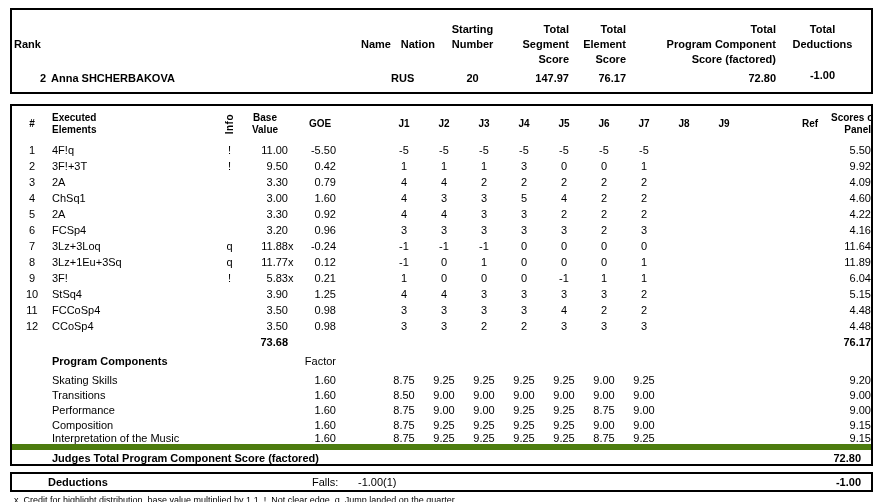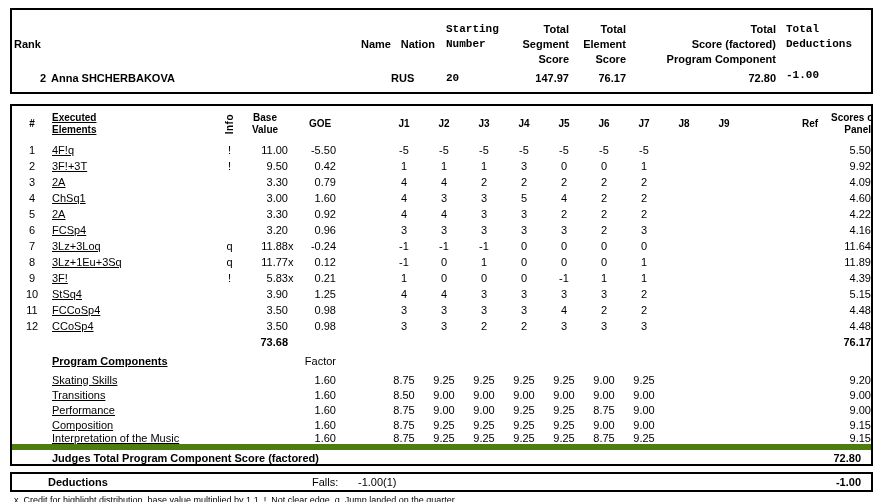--- a/index.html
+++ b/index.html
@@ -10,40 +10,40 @@
   
   .box { position:absolute; border:2px solid #000; background:#fff; }
   .box-summary { left:10px; top:8px; width:863px; height:86px; padding-top:12px; }
   .sum-grid { display:grid; grid-template-columns:34px 345px 55px 65px 68px 58px 149px 85px; }
   .sum-grid .ln { height:15px; line-height:15px; font-size:11px; font-weight:bold; white-space:nowrap; }
   .hc-rank { text-align:left; padding-left:2px; }
   .hc-name { text-align:right; padding-left:1px; }
   .hc-nation { text-align:right; padding-right:11px; }
   .hc-r10 { text-align:right; padding-right:10px; }
   .hc-r11 { text-align:right; padding-right:11px; }
-  .hc-r12 { text-align:left; padding-right:12px;font-family:Liberation Mono, monospace; }
+  .hc-r12 { text-align:center; padding-right:12px; }
   .sum-vals { margin-top:4px; }
   .sum-vals .v { height:15px; line-height:15px; font-size:11px; font-weight:bold; white-space:nowrap; }
   .v-rank { text-align:right; }
   .v-name { text-align:left; padding-left:5px; }
   .v-nation { text-align:left; padding-left:0; }
   .raised { position:relative; top:-3px; }
 
   
   .box-main { left:10px; top:104px; width:863px; height:362px; overflow:hidden; }
   table.protocol { table-layout:fixed; width:859px; border-collapse:collapse; }
   table.protocol td { padding:0; font-size:11px; vertical-align:middle; overflow:visible; white-space:nowrap; }
   tr.hdr { height:36px; }
   tr.hdr td { font-size:10px; font-weight:bold; line-height:12px; }
   tr.erow { height:16px; }
   tr.trow { height:16px; }
   tr.ctitle { height:22px;margin-left:10px; }
   tr.crow { height:15px; }
   tr.jtrow { height:18px; }
-  td.l { text-align:left;text-decoration:underline; }
+  td.l { text-align:left; }
   td.c { text-align:center; }
   td.r { text-align:right; }
   td.xc { text-align:left; padding-left:4px; }
   td.pr { padding-right:10px; }
   .b { font-weight:bold; }
   .vert { writing-mode:vertical-rl; transform:rotate(180deg); margin:0 auto; font-size:10px; font-weight:bold; letter-spacing:0.5px; }
   td.panel-h { text-align:right; padding-right:4px; }
   td.jt { border-top:6px solid #4d7c0f; }
   .jt-flex { display:flex; justify-content:space-between; align-items:center; padding-left:40px; padding-right:10px; font-size:11px; }
 
@@ -90,22 +90,22 @@
         <div class="ln">Segment</div>
         <div class="ln">Score</div>
       </div>
       <div class="hc-r11">
         <div class="ln">Total</div>
         <div class="ln">Element</div>
         <div class="ln">Score</div>
       </div>
       <div class="hc-r10">
         <div class="ln">Total</div>
+        <div class="ln">Program Component</div>
         <div class="ln">Score (factored)</div>
-        <div class="ln">Program Component</div>
       </div>
       <div class="hc-r12">
         <div class="ln">Total</div>
         <div class="ln">Deductions</div>
         <div class="ln"></div>
       </div>
     </div>
     <div class="sum-grid sum-vals">
       <div class="v v-rank">2</div>
       <div class="v v-name">Anna SHCHERBAKOVA</div>
@@ -355,21 +355,21 @@
             <td class="c">0</td>
             <td class="c">0</td>
             <td class="c">0</td>
             <td class="c">-1</td>
             <td class="c">1</td>
             <td class="c">1</td>
             <td class="c"></td>
             <td class="c"></td>
             <td></td>
             <td class="c"></td>
-            <td class="r pr">4.39</td>
+            <td class="r pr">6.04</td>
           </tr>
           <tr class="erow">
             <td class="c">10</td>
             <td class="l">StSq4</td>
             <td class="c"></td>
             <td class="r">3.90</td>
             <td class="xc"></td>
             <td class="r">1.25</td>
             <td></td>
             <td class="c">4</td>

